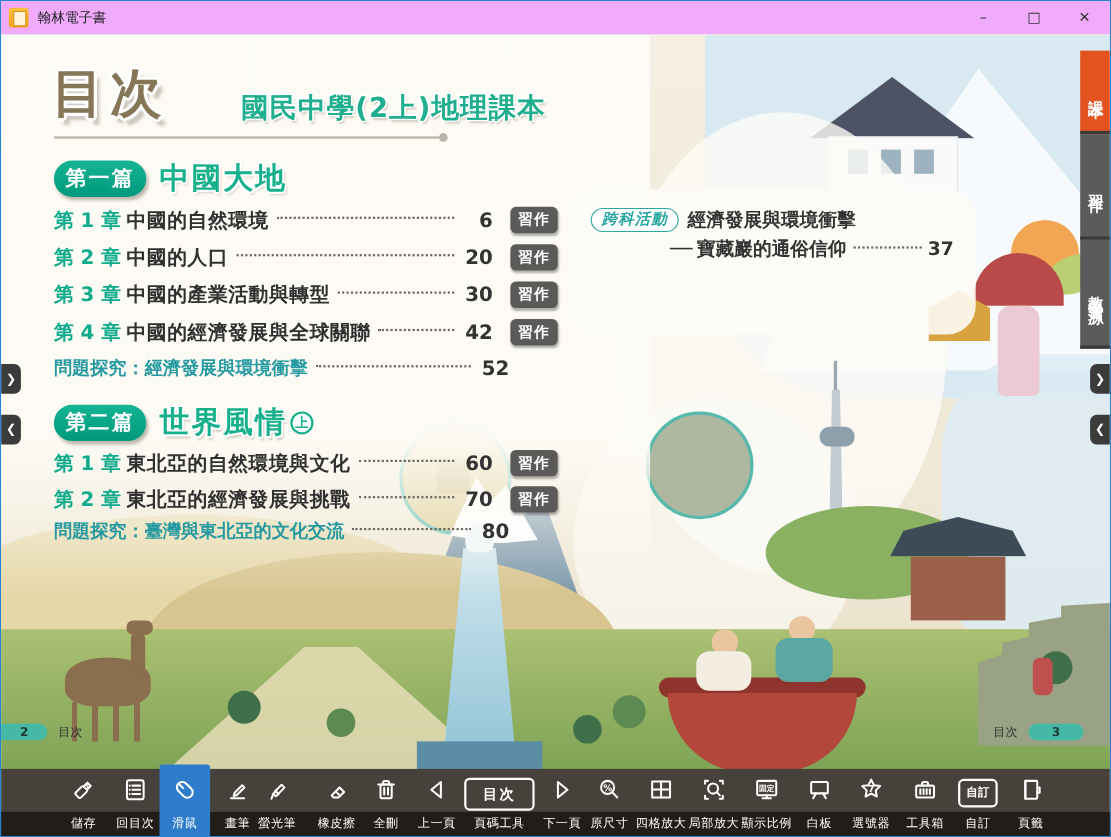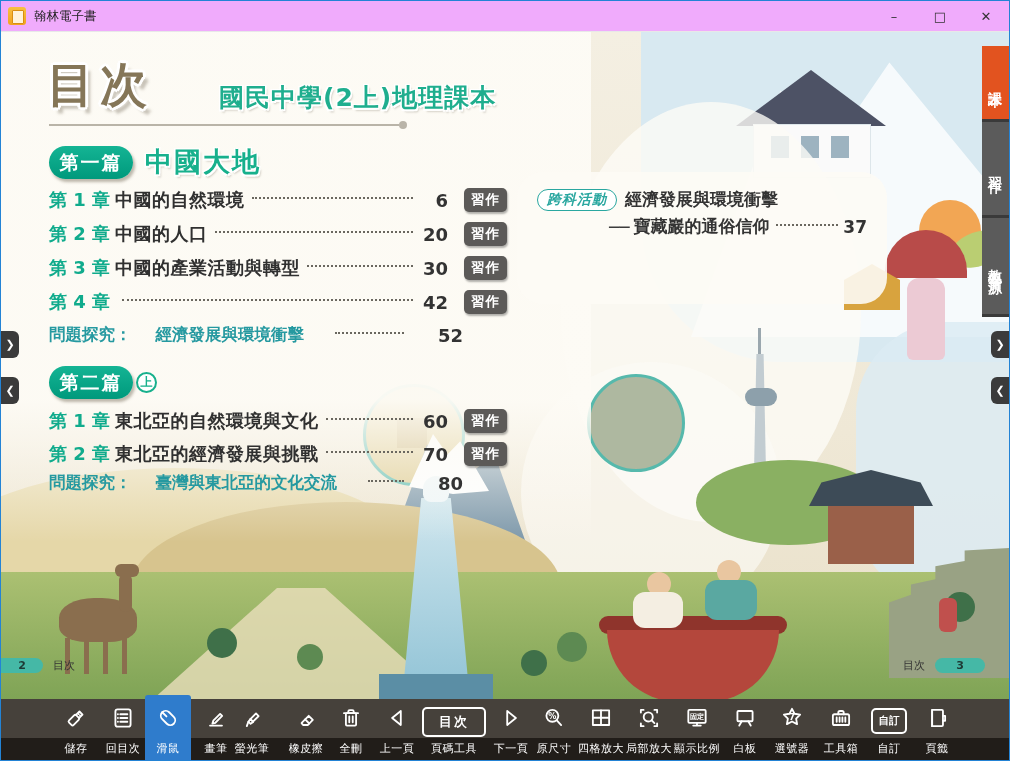--- a/index.html
+++ b/index.html
@@ -26,21 +26,21 @@
   .sec-badge{display:inline-block;width:84px;height:33px;line-height:33px;text-align:center;background:linear-gradient(180deg,#14b494,#00997c);color:#fff;font-size:19px;font-weight:800;letter-spacing:2px;border-radius:17px;box-shadow:2px 3px 3px rgba(110,100,80,.45);}
   .sec-title{margin-left:12px;font-size:27px;font-weight:800;letter-spacing:2px;color:#17b08c;
     text-shadow:-1.5px -1.5px 0 #fff,1.5px -1.5px 0 #fff,-1.5px 1.5px 0 #fff,1.5px 1.5px 0 #fff,2px 3px 2px rgba(100,90,70,.3);}
   .sec-circle{display:inline-block;width:17px;height:17px;margin-left:3px;border:2px solid #17b08c;border-radius:50%;font-size:12px;line-height:17px;text-align:center;color:#17b08c;font-weight:800;vertical-align:4px;background:#fff;}
   .toc-row{position:absolute;left:48px;width:458px;display:flex;align-items:center;z-index:20;}
   .toc-row .ch{width:66px;flex:none;color:#10ab8c;font-weight:800;font-size:18px;}
   .toc-row .rt{color:#303030;font-weight:700;font-size:18px;letter-spacing:.5px;white-space:nowrap;}
   .leader{flex:1;min-width:14px;border-bottom:2.6px dotted #6a675f;margin:0 5px 5px 7px;align-self:center;height:1px;}
   .toc-row .pg{width:30px;flex:none;text-align:right;color:#333;font-size:18px;font-weight:600;}
   .toc-row .wb{flex:none;margin-left:16px;background:#5c5a58;color:#fff;font-size:13.5px;font-weight:700;padding:3px 7px;border-radius:5px;box-shadow:1px 2px 2px rgba(0,0,0,.3);letter-spacing:1px;}
-  .toc-row.explore{width:414px;gap:24px;}
+  .toc-row.explore{width:414px;}
   .toc-row.explore .ex{color:#2599a0;font-weight:800;font-size:16.5px;white-space:nowrap;}
   
   .extra{position:absolute;left:536px;width:330px;z-index:20;}
   .x-line1,.x-line2{display:flex;align-items:center;}
   .x-line2{margin-top:4px;padding-left:72px;}
   .x-badge{flex:none;border:1.7px solid #2aa7a0;color:#2aa7a0;font-style:italic;font-weight:700;font-size:14px;border-radius:13px;padding:1px 9px;background:#fff;margin-right:8px;letter-spacing:1px;}
   .x-text{color:#333;font-weight:700;font-size:17px;white-space:nowrap;}
   .x-dash{color:#333;font-weight:700;font-size:17px;margin-right:4px;}
   .extra .pg{flex:none;text-align:right;color:#333;font-size:17px;font-weight:600;}
   
@@ -169,33 +169,35 @@
     </div>
     <div class="toc-row" style="top:224px">
       <span class="ch">第 3 章</span>
       <span class="rt">中國的產業活動與轉型</span>
       <span class="leader"></span>
       <span class="pg">30</span>
       <span class="wb">習作</span>
     </div>
     <div class="toc-row" style="top:258px">
       <span class="ch">第 4 章</span>
+      <span class="rt">中國的經濟發展與全球關聯</span>
       <span class="leader"></span>
       <span class="pg">42</span>
       <span class="wb">習作</span>
     </div>
     <div class="toc-row explore" style="top:292px">
       <span class="ex">問題探究：</span>
       <span class="ex">經濟發展與環境衝擊</span>
       <span class="leader"></span>
       <span class="pg">52</span>
     </div>
 
     <div class="sec-head" style="top:334px">
       <span class="sec-badge">第二篇</span>
+      <span class="sec-title">世界風情</span>
       <span class="sec-circle">上</span>
     </div>
     <div class="toc-row" style="top:377px">
       <span class="ch">第 1 章</span>
       <span class="rt">東北亞的自然環境與文化</span>
       <span class="leader"></span>
       <span class="pg">60</span>
       <span class="wb">習作</span>
     </div>
     <div class="toc-row" style="top:410px">

